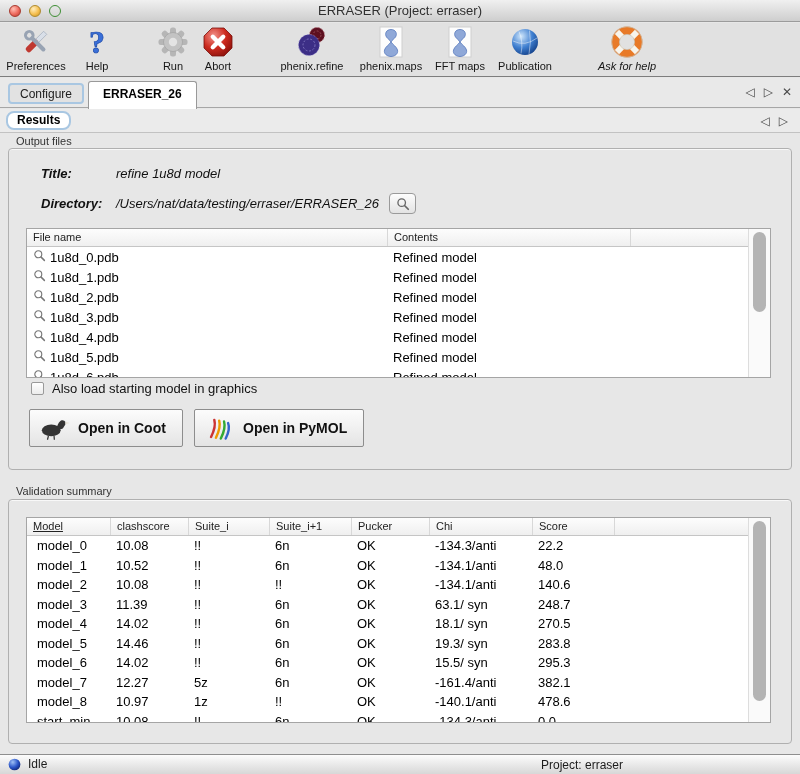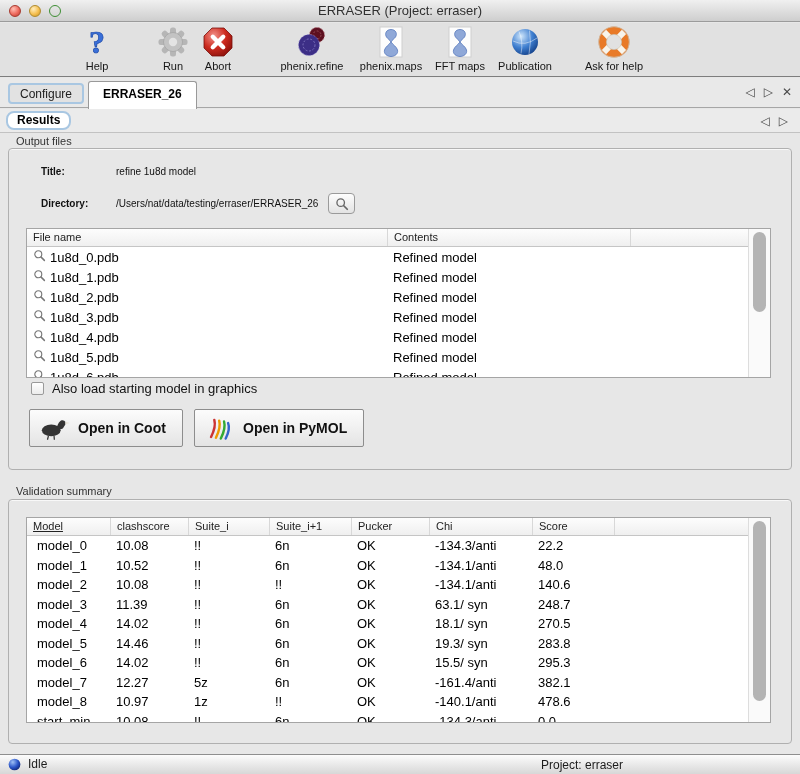--- a/index.html
+++ b/index.html
@@ -35,21 +35,21 @@
   .nav-arrows.sub{top:5px;right:12px;}
   
   .group-label{position:absolute;font-size:11px;color:#333;}
   #label-output{top:135px;left:16px;}
   #label-validation{top:485px;left:16px;text-align:center;}
   .groupbox{position:absolute;left:8px;width:784px;background:#e7e7e7;border:1px solid #b0b0b0;border-radius:4px;
             box-shadow:inset 0 1px 0 rgba(255,255,255,.7);}
   #box-output{top:148px;height:322px;}
   #box-validation{top:499px;height:245px;}
   
-  .frow{position:absolute;left:32px;font-size:10px;color:#111;white-space:nowrap;display:flex;align-items:center;}
+  .frow{position:absolute;left:32px;font-size:13px;color:#111;white-space:nowrap;display:flex;align-items:center;font-style:italic;}
   #row-title{top:17px;}
   #row-dir{top:44px;}
   .flabel{display:inline-block;width:75px;font-weight:bold;}
   .browse-btn{margin-left:10px;width:27px;height:21px;background:linear-gradient(#fdfdfd,#e3e3e3);
               border:1px solid #9a9a9a;border-radius:4px;display:flex;align-items:center;justify-content:center;}
   .browse-btn svg{width:14px;height:14px;}
   
   .datatable{position:absolute;background:#fff;border:1px solid #a5a5a5;overflow:hidden;}
   #file-table{left:17px;top:79px;width:745px;height:150px;}
   #val-table{left:17px;top:17px;width:745px;height:206px;}
@@ -91,20 +91,33 @@
   <div class="titlebar">
     <div class="lights">
       <span class="light red"></span>
       <span class="light yellow"></span>
       <span class="light green"></span>
     </div>
     <div class="title-text">ERRASER (Project: erraser)</div>
   </div>
 
   <div class="toolbar">
+      <div class="tool" style="left: 2px; width: 68px;">
+        <span class="ticon"><svg viewBox="0 0 32 32">
+            <g transform="rotate(45 16 16)">
+              <rect x="13.8" y="3" width="4.4" height="12" fill="#d9dfe8" stroke="#9aa4b5" stroke-width="0.6"></rect>
+              <rect x="13" y="14" width="6" height="15" rx="2.5" fill="#c03830"></rect>
+            </g>
+            <g transform="rotate(-45 16 16)">
+              <circle cx="16" cy="6.5" r="3.8" fill="none" stroke="#98a3b3" stroke-width="3"></circle>
+              <rect x="13.9" y="8.5" width="4.2" height="20" rx="2" fill="#98a3b3"></rect>
+            </g>
+          </svg></span>
+        <span class="tlabel">Preferences</span>
+      </div>
       <div class="tool" style="left: 72px; width: 50px;">
         <span class="ticon"><svg viewBox="0 0 32 32">
             <text x="16" y="27" text-anchor="middle" font-family="Liberation Serif, serif" font-size="32" font-weight="bold" fill="#3a6fd8" stroke="#1d4aa8" stroke-width="0.7">?</text>
           </svg></span>
         <span class="tlabel">Help</span>
       </div>
       <div class="tool" style="left: 150px; width: 46px;">
         <span class="ticon"><svg viewBox="0 0 32 32">
             <g fill="#b6b6b6">
               <rect x="13" y="1.5" width="6" height="29" rx="2.5"></rect>
@@ -166,21 +179,21 @@
                 <stop offset="0%" stop-color="#cfe6fb"></stop>
                 <stop offset="55%" stop-color="#3f7fd0"></stop>
                 <stop offset="100%" stop-color="#123e86"></stop>
               </radialGradient>
             </defs>
             <circle cx="16" cy="16" r="13" fill="url(#pub)"></circle>
             <path d="M4 15 Q16 21 28 12 M10 5.5 Q14.5 16 12 27.5 M20.5 4.5 Q22.5 16 20 28" stroke="rgba(255,255,255,.45)" stroke-width="1" fill="none"></path>
           </svg></span>
         <span class="tlabel">Publication</span>
       </div>
-      <div class="tool" style="left: 576px; width: 76px;">
+      <div class="tool" style="left: 589px; width: 76px; font-style: italic;">
         <span class="ticon"><svg viewBox="0 0 32 32">
             <circle cx="16" cy="16" r="11.5" fill="none" stroke="#e87a28" stroke-width="8"></circle>
             <g fill="#f7f4ec" transform="rotate(45 16 16)">
               <rect x="13" y="1.8" width="6" height="7.2"></rect>
               <rect x="13" y="23" width="6" height="7.2"></rect>
               <rect x="1.8" y="13" width="7.2" height="6"></rect>
               <rect x="23" y="13" width="7.2" height="6"></rect>
             </g>
             <circle cx="16" cy="16" r="15.3" fill="none" stroke="#c9c4b8" stroke-width="0.7"></circle>
             <circle cx="16" cy="16" r="7.6" fill="none" stroke="#c9c4b8" stroke-width="0.7"></circle>

